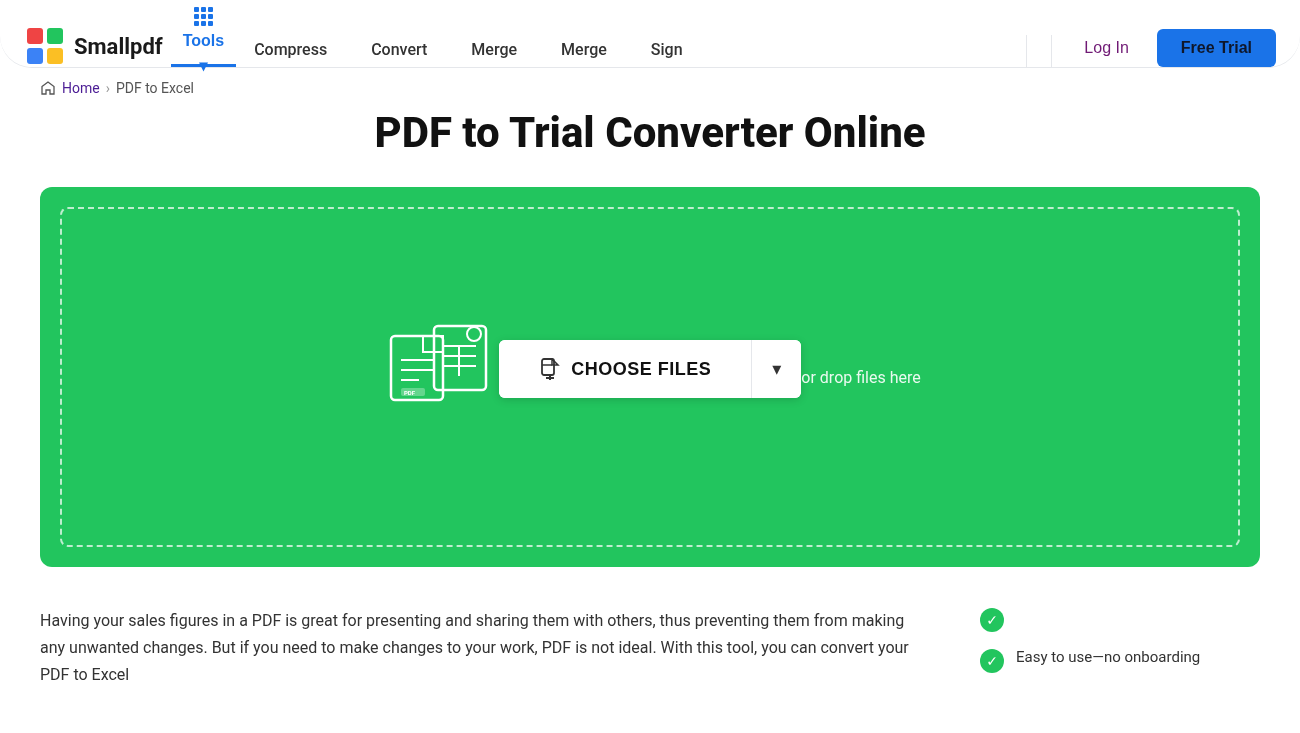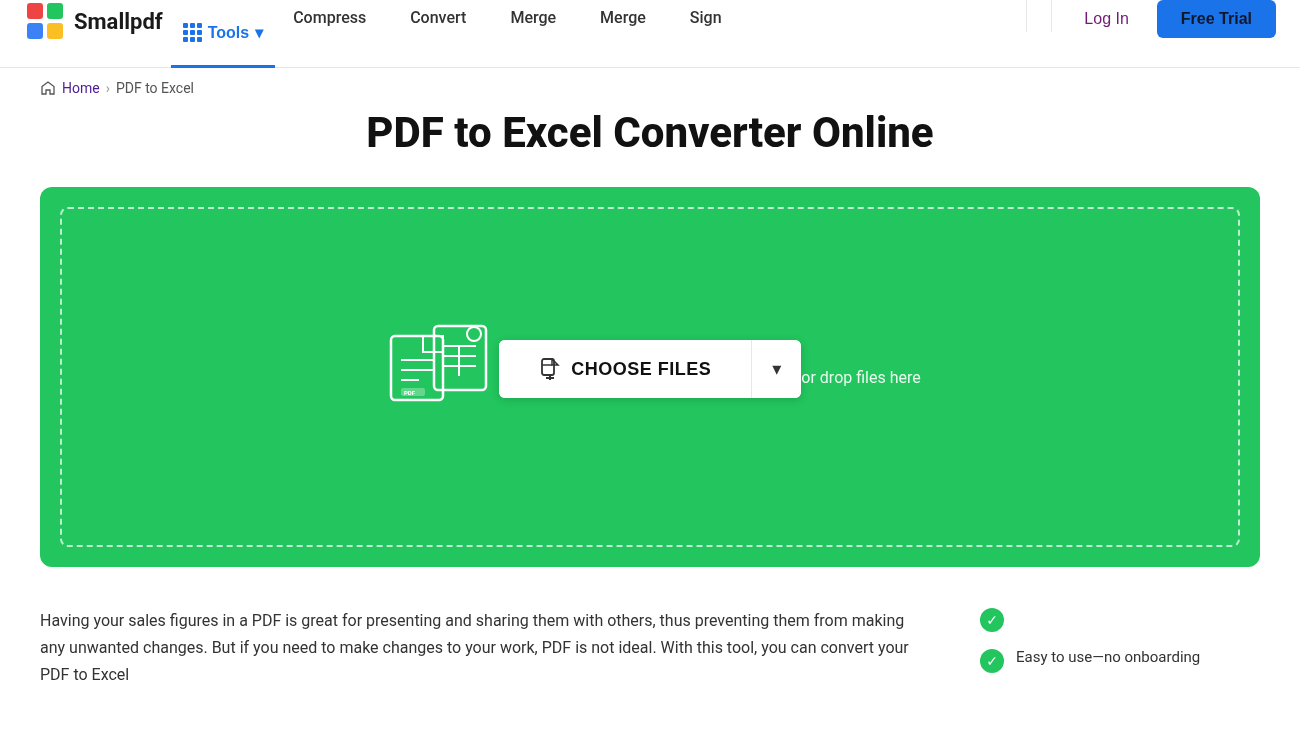--- a/index.html
+++ b/index.html
@@ -1,25 +1,26 @@
 <!DOCTYPE html>
 <html><head>
   <meta charset="utf-8">
   <style>
     * { margin: 0; padding: 0; box-sizing: border-box; }
     body { font-family: -apple-system, BlinkMacSystemFont, 'Segoe UI', Roboto, sans-serif; background: #fff; color: #333; }
 
     
     .header {
       display: flex;
-      align-items: flex-start;
+      align-items: flex-end;
       padding: 0 24px;
       height: 68px;
       border-bottom: 1px solid #e5e7eb;
       background: #fff;
+      border-radius: 32px;
     }
     .logo-area {
       display: flex;
       align-items: center;
       gap: 8px;
       margin-right: 8px;
       text-decoration: none;
     }
     .logo-icon {
       width: 42px;
@@ -37,20 +38,21 @@
       padding: 8px 12px;
       background: none;
       border: none;
       font-size: 16px;
       font-weight: 600;
       color: #1a73e8;
       cursor: pointer;
       border-bottom: 3px solid #1a73e8;
       height: 68px;
       margin-right: 4px;
+      flex-direction: column;
     }
     .tools-btn .grid-icon {
       display: grid;
       grid-template-columns: repeat(3, 5px);
       gap: 2px;
     }
     .tools-btn .grid-icon span {
       width: 5px;
       height: 5px;
       background: #1a73e8;
@@ -283,21 +285,21 @@
 <div class="breadcrumb">
   <svg width="16" height="16" viewBox="0 0 16 16" fill="none">
     <path d="M2 6.5L8 2L14 6.5V14H10V10H6V14H2V6.5Z" stroke="#555" stroke-width="1.3" fill="none"></path>
   </svg>
   <a href="#">Home</a>
   <span class="breadcrumb-sep">›</span>
   <span>PDF to Excel</span>
 </div>
 
 <main class="main">
-  <h1 class="page-title">PDF to Excel Converter Online</h1>
+  <h1 class="page-title">PDF to Trial Converter Online</h1>
 
   <div class="drop-zone">
     <div class="drop-zone-inner">
 
       <div class="file-icon-area">
         <svg width="120" height="90" viewBox="0 0 120 90" fill="none" xmlns="http://www.w3.org/2000/svg">
 
           <rect x="55" y="8" width="52" height="64" rx="4" fill="none" stroke="white" stroke-width="2.5"></rect>
           <line x1="65" y1="28" x2="97" y2="28" stroke="white" stroke-width="2"></line>
           <line x1="65" y1="38" x2="97" y2="38" stroke="white" stroke-width="2"></line>

